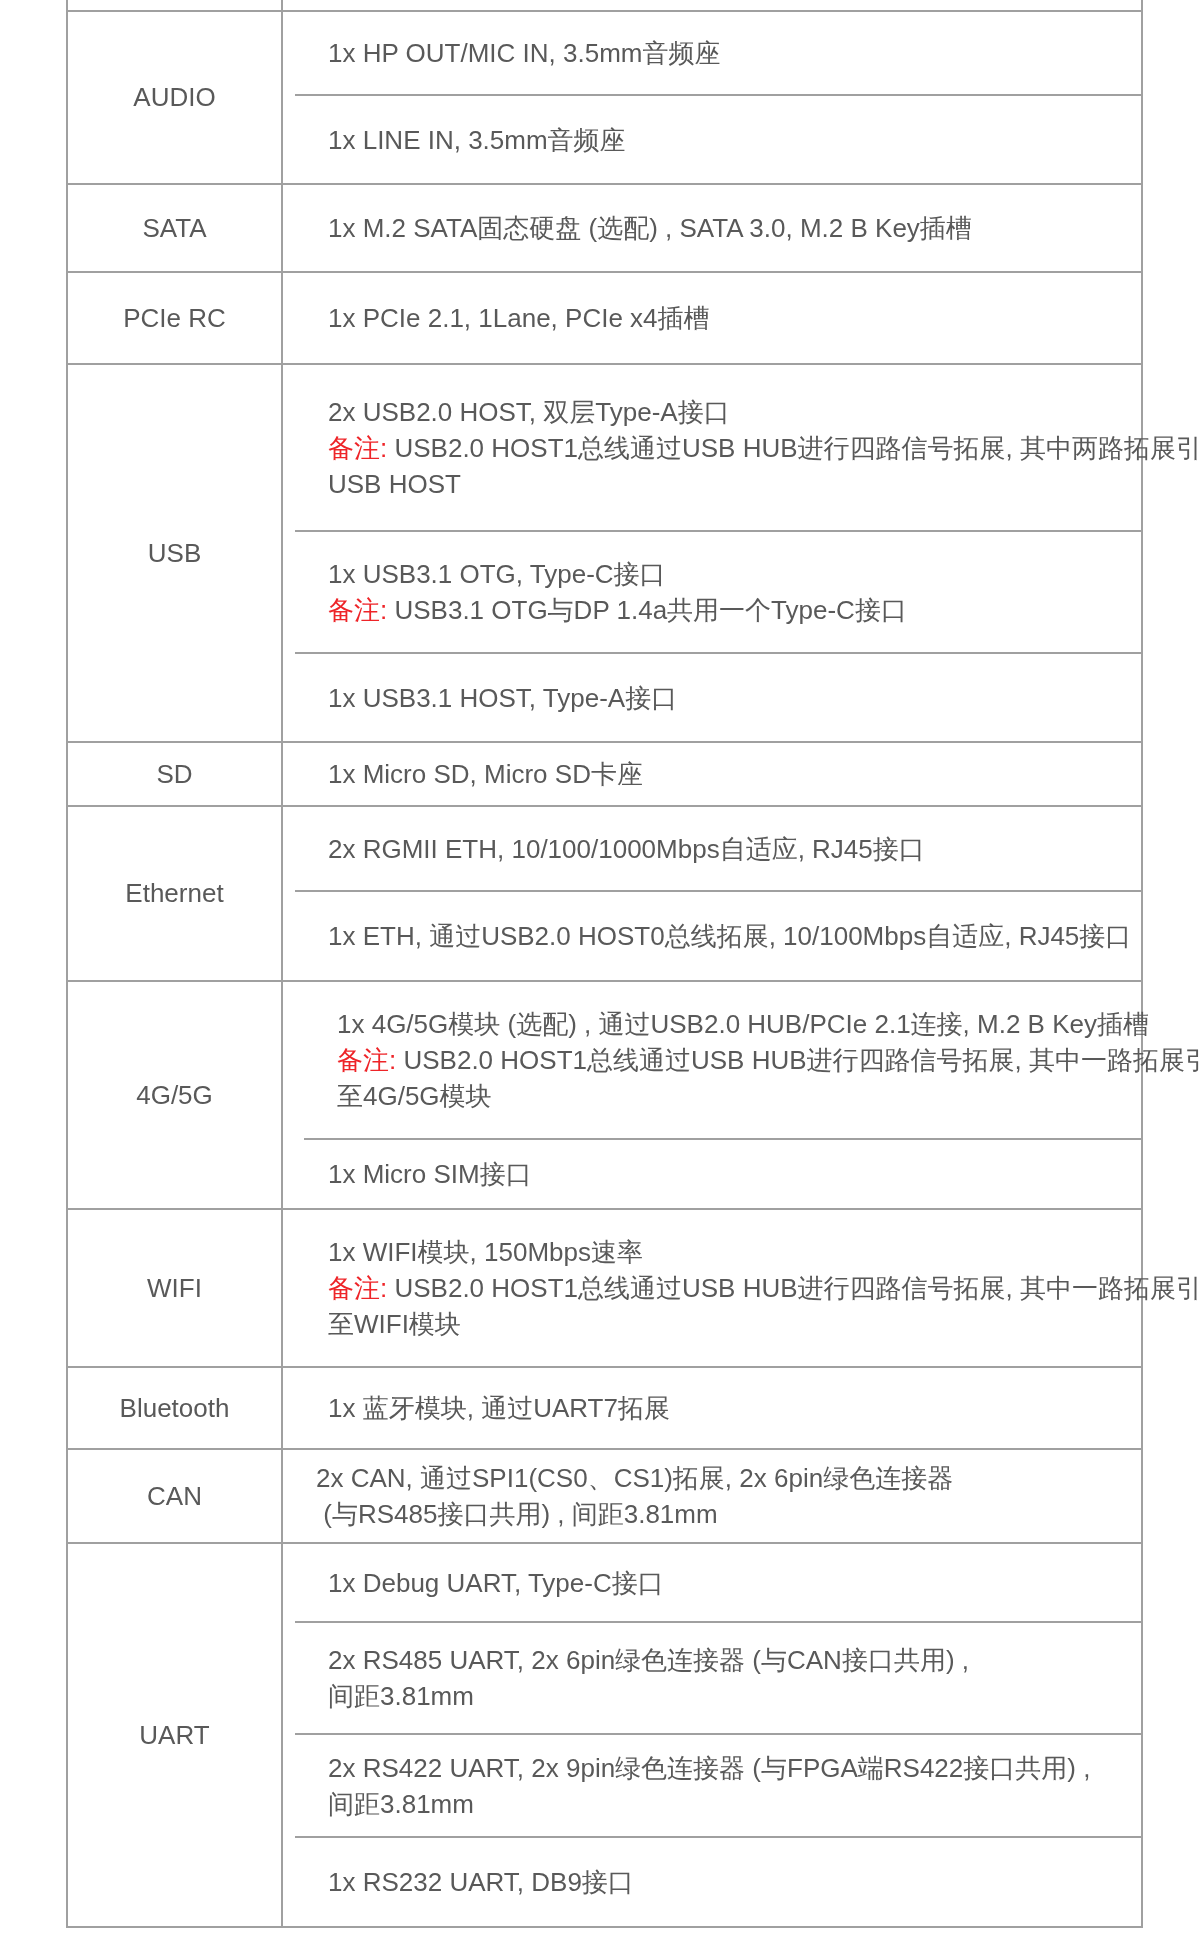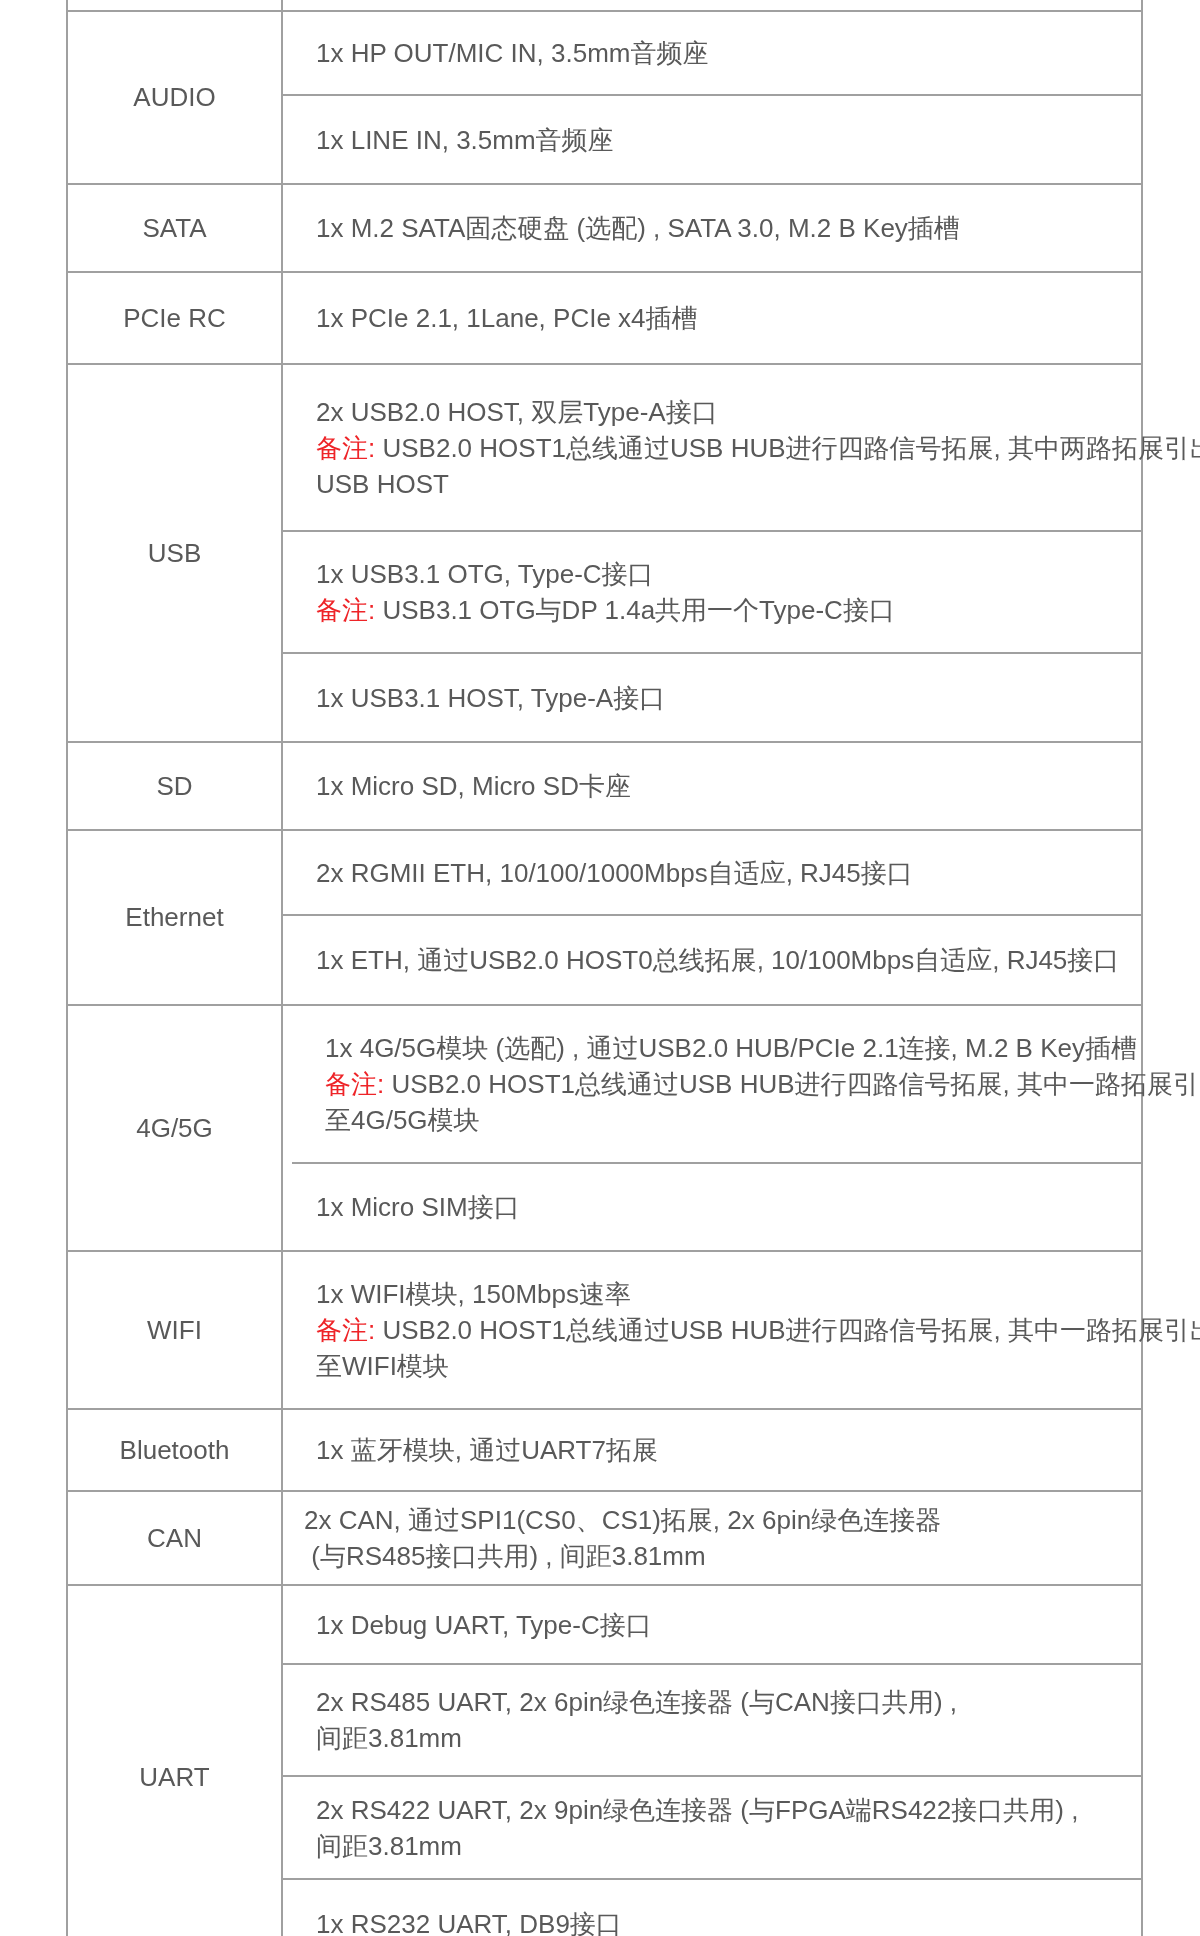--- a/index.html
+++ b/index.html
@@ -26,21 +26,21 @@
     box-sizing:border-box;
     border-bottom:2px solid var(--border);
   }
   .cat{
     flex:0 0 215px;width:215px;
     box-sizing:border-box;
     border-right:2px solid var(--border);
     display:flex;align-items:center;justify-content:center;
     color:var(--text);font-size:26px;
   }
-  .cells{flex:1;display:flex;flex-direction:column;min-width:0;}
+  .cells{flex:1;display:flex;flex-direction:column;min-width:0;padding-left:12px;}
   .cell{
     box-sizing:border-box;
     display:flex;flex-direction:column;justify-content:center;
     padding-left:33px;
     border-bottom:2px solid var(--border);
   }
   .cell.pad-sm{padding-left:21px;}
   .cell:last-child{border-bottom:none;}
   .line{
     font-size:26px;line-height:36px;color:var(--text);
@@ -98,21 +98,21 @@
           <div class="line"><span class="note-label">备注:</span><span> USB3.1 OTG与DP 1.4a共用一个Type-C接口</span></div>
         </div>
         <div class="cell" style="height: 87px;">
           <div class="line">1x USB3.1 HOST, Type-A接口</div>
         </div>
       </div>
     </div>
     <div class="section">
       <div class="cat">SD</div>
       <div class="cells">
-        <div class="cell" style="height: 86px; border-radius: 29px;">
+        <div class="cell" style="height: 62px; border-radius: 29px;">
           <div class="line">1x Micro SD, Micro SD卡座</div>
         </div>
       </div>
     </div>
     <div class="section">
       <div class="cat">Ethernet</div>
       <div class="cells">
         <div class="cell" style="height: 85px;">
           <div class="line">2x RGMII ETH, 10/100/1000Mbps自适应, RJ45接口</div>
         </div>
@@ -122,21 +122,21 @@
       </div>
     </div>
     <div class="section">
       <div class="cat">4G/5G</div>
       <div class="cells">
         <div class="cell" style="height: 158px; margin-left: 9px;">
           <div class="line">1x 4G/5G模块 (选配) , 通过USB2.0 HUB/PCIe 2.1连接, M.2 B Key插槽</div>
           <div class="line"><span class="note-label">备注:</span><span> USB2.0 HOST1总线通过USB HUB进行四路信号拓展, 其中一路拓展引出</span></div>
           <div class="line">至4G/5G模块</div>
         </div>
-        <div class="cell" style="height: 86px;">
+        <div class="cell" style="height: 68px;">
           <div class="line">1x Micro SIM接口</div>
         </div>
       </div>
     </div>
     <div class="section">
       <div class="cat">WIFI</div>
       <div class="cells">
         <div class="cell" style="height: 156px;">
           <div class="line">1x WIFI模块, 150Mbps速率</div>
           <div class="line"><span class="note-label">备注:</span><span> USB2.0 HOST1总线通过USB HUB进行四路信号拓展, 其中一路拓展引出</span></div>

